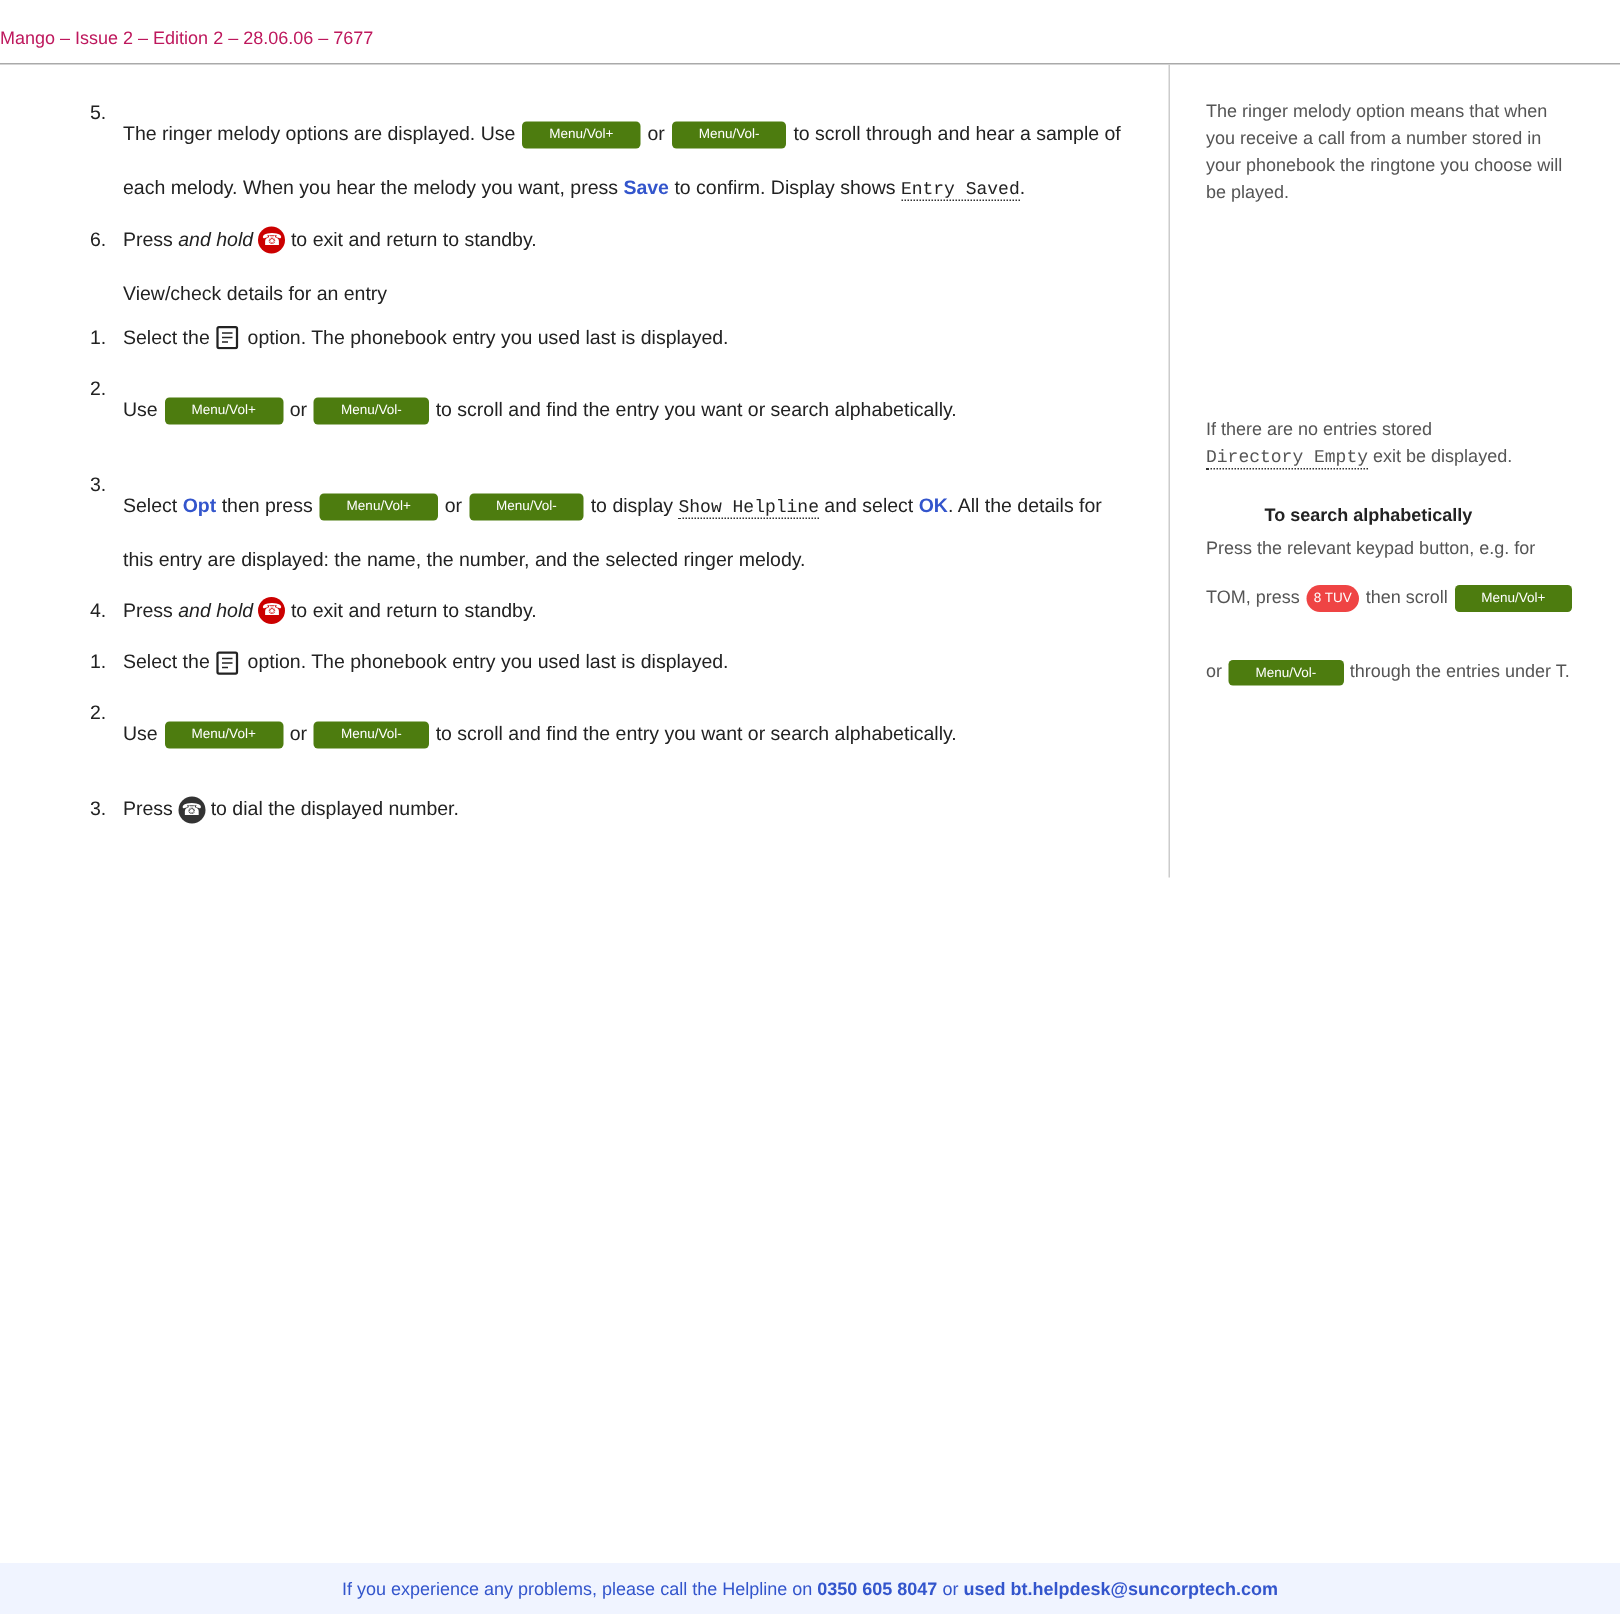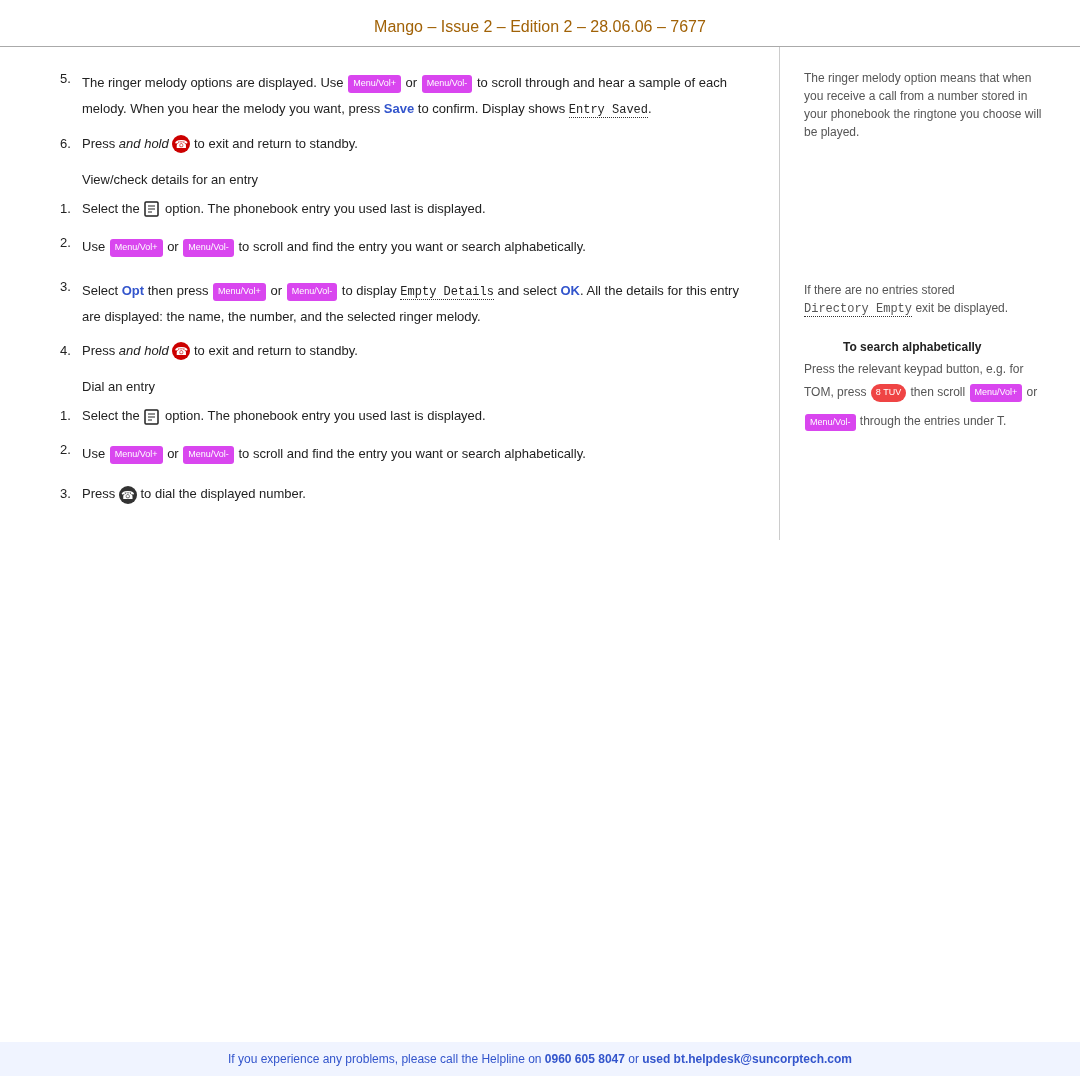--- a/index.html
+++ b/index.html
@@ -14,24 +14,23 @@
 
     .page-container {
       width: 1080px;
       min-height: 1076px;
       position: relative;
       padding: 0;
     }
 
     
     .top-header {
-      text-align: center;
       padding: 18px 0 10px 0;
-      font-size: 16px;
-      color: #a16207;
+      font-size: 12px;
+      color: #be185d;
     }
 
     
     .page-title-area {
       display: flex;
       justify-content: flex-end;
       align-items: center;
       padding: 18px 40px 8px 0;
     }
     .page-title-text {
@@ -106,28 +105,28 @@
     .mono-underline {
       font-family: 'Courier New', Courier, monospace;
       font-size: 12px;
       border-bottom: 1px dotted #333;
       display: inline;
     }
 
     
     .key-chip {
       display: inline-block;
-      background: #d946ef;
+      background: #4d7c0f;
       color: #fff;
       font-size: 9px;
-      padding: 2px 5px;
+      padding: 2px 18px;
       border-radius: 3px;
       font-family: Arial, sans-serif;
       vertical-align: middle;
-      margin: 6px 1px;
+      margin: 16px 1px;
       white-space: nowrap;
     }
 
     .key-chip-circle {
       display: inline-block;
       background: #ef4444;
       color: #fff;
       font-size: 9px;
       padding: 2px 5px;
       border-radius: 10px;
@@ -263,36 +262,35 @@
         </span>
       </div>
 
       <div class="instruction-item">
         <span class="instruction-number">3.</span>
         <span class="instruction-text">
           Select <span class="blue-bold">Opt</span> then press
           <span class="key-chip">Menu/Vol+</span>
           or
           <span class="key-chip">Menu/Vol-</span>
-          to display <span class="mono-underline">Empty Details</span>
+          to display <span class="mono-underline">Show Helpline</span>
           and select <span class="blue-bold">OK</span>. All the details for this entry are displayed:
           the name, the number, and the selected ringer melody.
         </span>
       </div>
 
       <div class="instruction-item">
         <span class="instruction-number">4.</span>
         <span class="instruction-text">
           Press <span class="italic">and hold</span>
           <span class="phone-icon-red">☎</span>
           to exit and return to standby.
         </span>
       </div>
 
-      <div class="section-heading">Dial an entry</div>
 
       <div class="instruction-item">
         <span class="instruction-number">1.</span>
         <span class="instruction-text">
           Select the
           <svg width="18" height="16" viewBox="0 0 18 16" style="vertical-align:middle;display:inline-block;" fill="none">
             <rect x="2" y="1" width="13" height="14" rx="1" stroke="#222" stroke-width="1.5" fill="none"></rect>
             <line x1="5" y1="5" x2="12" y2="5" stroke="#222" stroke-width="1"></line>
             <line x1="5" y1="8" x2="12" y2="8" stroke="#222" stroke-width="1"></line>
             <line x1="5" y1="11" x2="9" y2="11" stroke="#222" stroke-width="1"></line>
@@ -348,18 +346,18 @@
           through the entries under T.
         </span>
       </div>
 
     </div>
 
   </div>
 
   <div class="footer">
     <span>If you experience any problems, please call the Helpline on </span>
-    <span class="footer-bold">0960 605 8047</span>
+    <span class="footer-bold">0350 605 8047</span>
     <span> or </span>
     <span class="footer-bold">used bt.helpdesk@suncorptech.com</span>
   </div>
 
 </div>
 
 </body></html>

